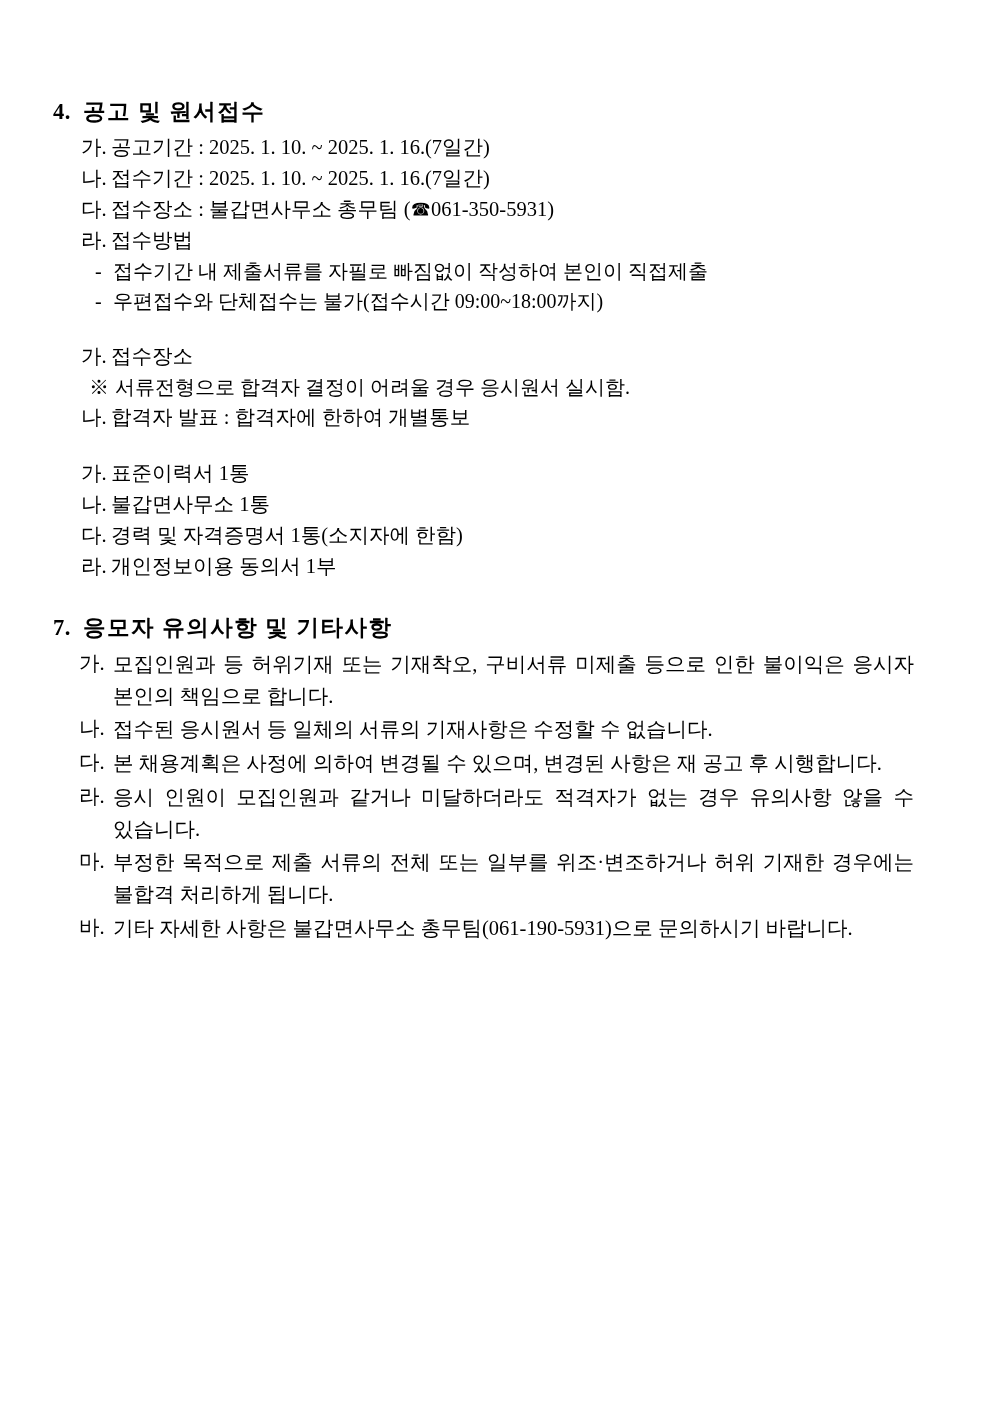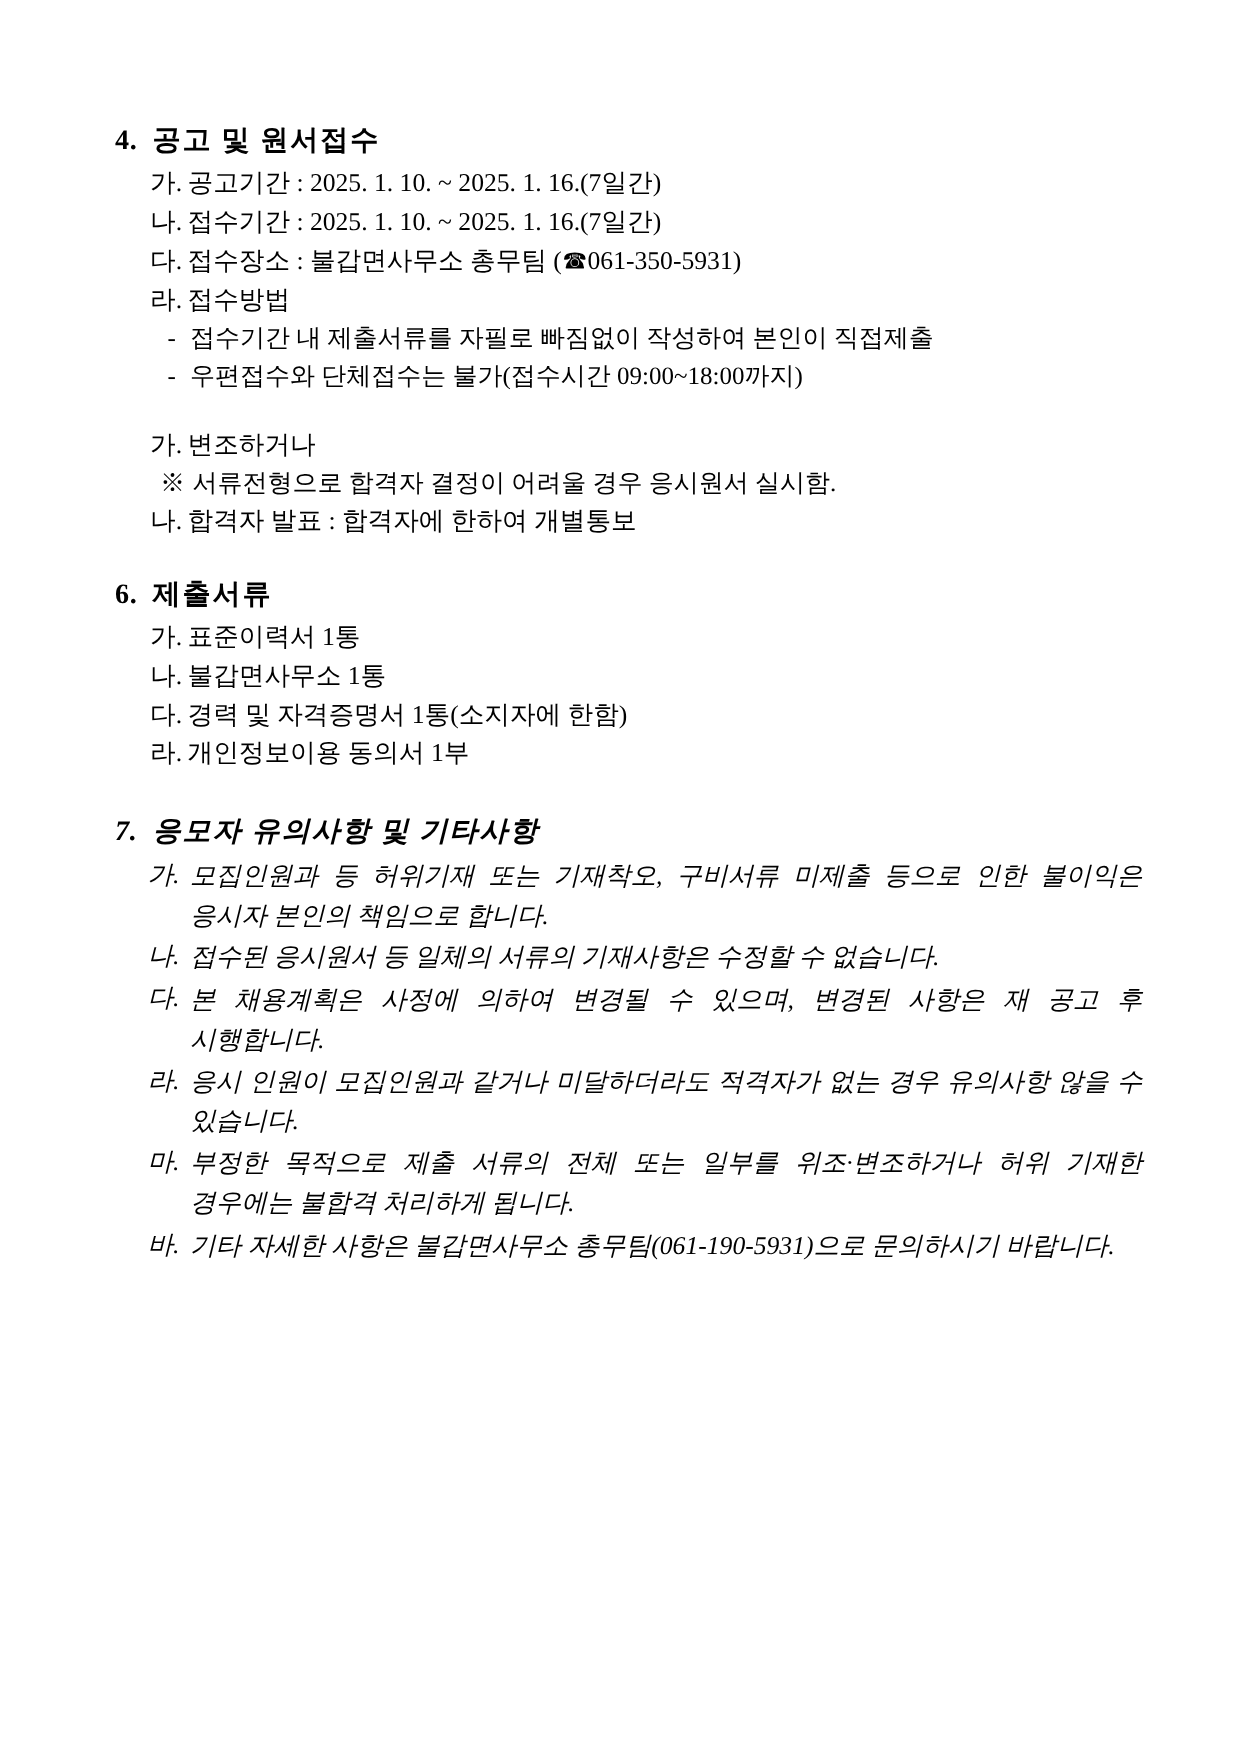--- a/index.html
+++ b/index.html
@@ -13,21 +13,21 @@
     height: 1403px;
     font-family: "Liberation Serif", "DejaVu Serif", serif;
     color: #000000;
     position: relative;
     overflow: hidden;
   }
   .page {
     width: 992px;
     height: 1403px;
     box-sizing: border-box;
-    padding: 96px 78px 0 92px;
+    padding: 96px 78px 0 53px;
     position: relative;
   }
 
   
   .section {
     margin-bottom: 26px;
   }
   .section-title {
     font-size: 22.5px;
     font-weight: bold;
@@ -88,21 +88,21 @@
     line-height: 1.55;
   }
   .para {
     margin: 2px 0;
     padding-left: 26px;
   }
   .para .marker {
     width: 34px;
   }
   .gap-top { margin-top: 20px; }
-  .gap-top-lg { margin-top: 30px; font-style: italic; }
+  .gap-top-lg { margin-top: 30px; }
 </style>
 </head>
 <body>
 
 <div class="page">
 
   <div class="section">
     <h2 class="section-title">
       <span class="num">4.</span><span class="ttl">공고 및 원서접수</span>
     </h2>
@@ -128,36 +128,33 @@
     </div>
     <div class="item subitem">
       <span class="marker">-</span>
       <span class="body">우편접수와 단체접수는 불가(접수시간 09:00~18:00까지)</span>
     </div>
   </div>
 
   <div class="section gap-top">
     <div class="item">
       <span class="marker">가.</span>
-      <span class="body">변조하거나</span>
+      <span class="body">접수장소</span>
     </div>
     <div class="item noteitem">
       <span class="marker">※</span>
       <span class="body">서류전형으로 합격자 결정이 어려울 경우 응시원서 실시함.</span>
     </div>
     <div class="item">
       <span class="marker">나.</span>
       <span class="body">합격자 발표 : 합격자에 한하여 개별통보</span>
     </div>
   </div>
 
   <div class="section gap-top">
-    <h2 class="section-title">
-      <span class="num">6.</span><span class="ttl">제출서류</span>
-    </h2>
     <div class="item">
       <span class="marker">가.</span>
       <span class="body">표준이력서 1통</span>
     </div>
     <div class="item">
       <span class="marker">나.</span>
       <span class="body">불갑면사무소 1통</span>
     </div>
     <div class="item">
       <span class="marker">다.</span>

